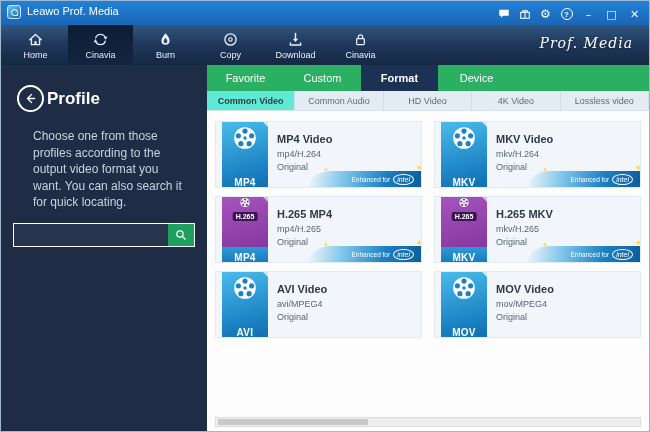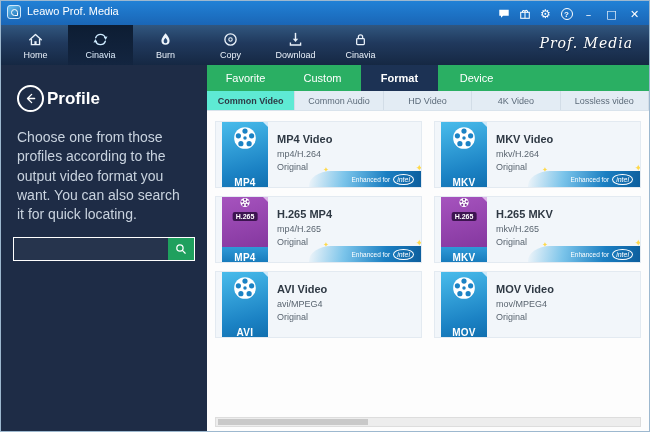--- a/index.html
+++ b/index.html
@@ -28,21 +28,21 @@
 
 
 .content{flex:1;display:flex;min-height:0}
 
 
 .sidebar{flex:0 0 200px;background:#1e2c46;color:#fff;display:flex;flex-direction:column}
 .back-row{display:flex;align-items:center;gap:3px;padding:20px 0 0 16px}
 .back-btn{width:27px;height:27px;border:2px solid #fff;border-radius:50%;display:flex;align-items:center;justify-content:center;cursor:pointer;flex:0 0 27px}
 .back-btn svg{width:15px;height:15px}
 .profile-title{font-size:17px;font-weight:bold}
-.sidebar-desc{margin:16px 18px 0 16px;font-size:14px;line-height:1.38;color:#c9d3df}
+.sidebar-desc{margin:16px 18px 0 32px;font-size:12px;line-height:1.38;color:#c9d3df}
 .search-row{margin:12px 12px 0 12px;height:24px;border:1px solid #fff;display:flex;background:rgba(255,255,255,0.04)}
 .search-input{flex:1;background:transparent;border:none;outline:none;color:#fff;font-size:11px;padding:0 6px;min-width:0}
 .search-btn{flex:0 0 26px;background:#1fa05e;display:flex;align-items:center;justify-content:center;cursor:pointer}
 .search-btn svg{width:14px;height:14px}
 
 
 .main{flex:1;display:flex;flex-direction:column;background:#fdfdfd;min-width:0}
 .main-tabs{flex:0 0 26px;display:flex;background:#2aaf63}
 .main-tab{width:77px;display:flex;align-items:center;justify-content:center;color:#fff;font-size:11px;cursor:pointer}
 .main-tab.active{background:#1c3254;font-weight:bold}

